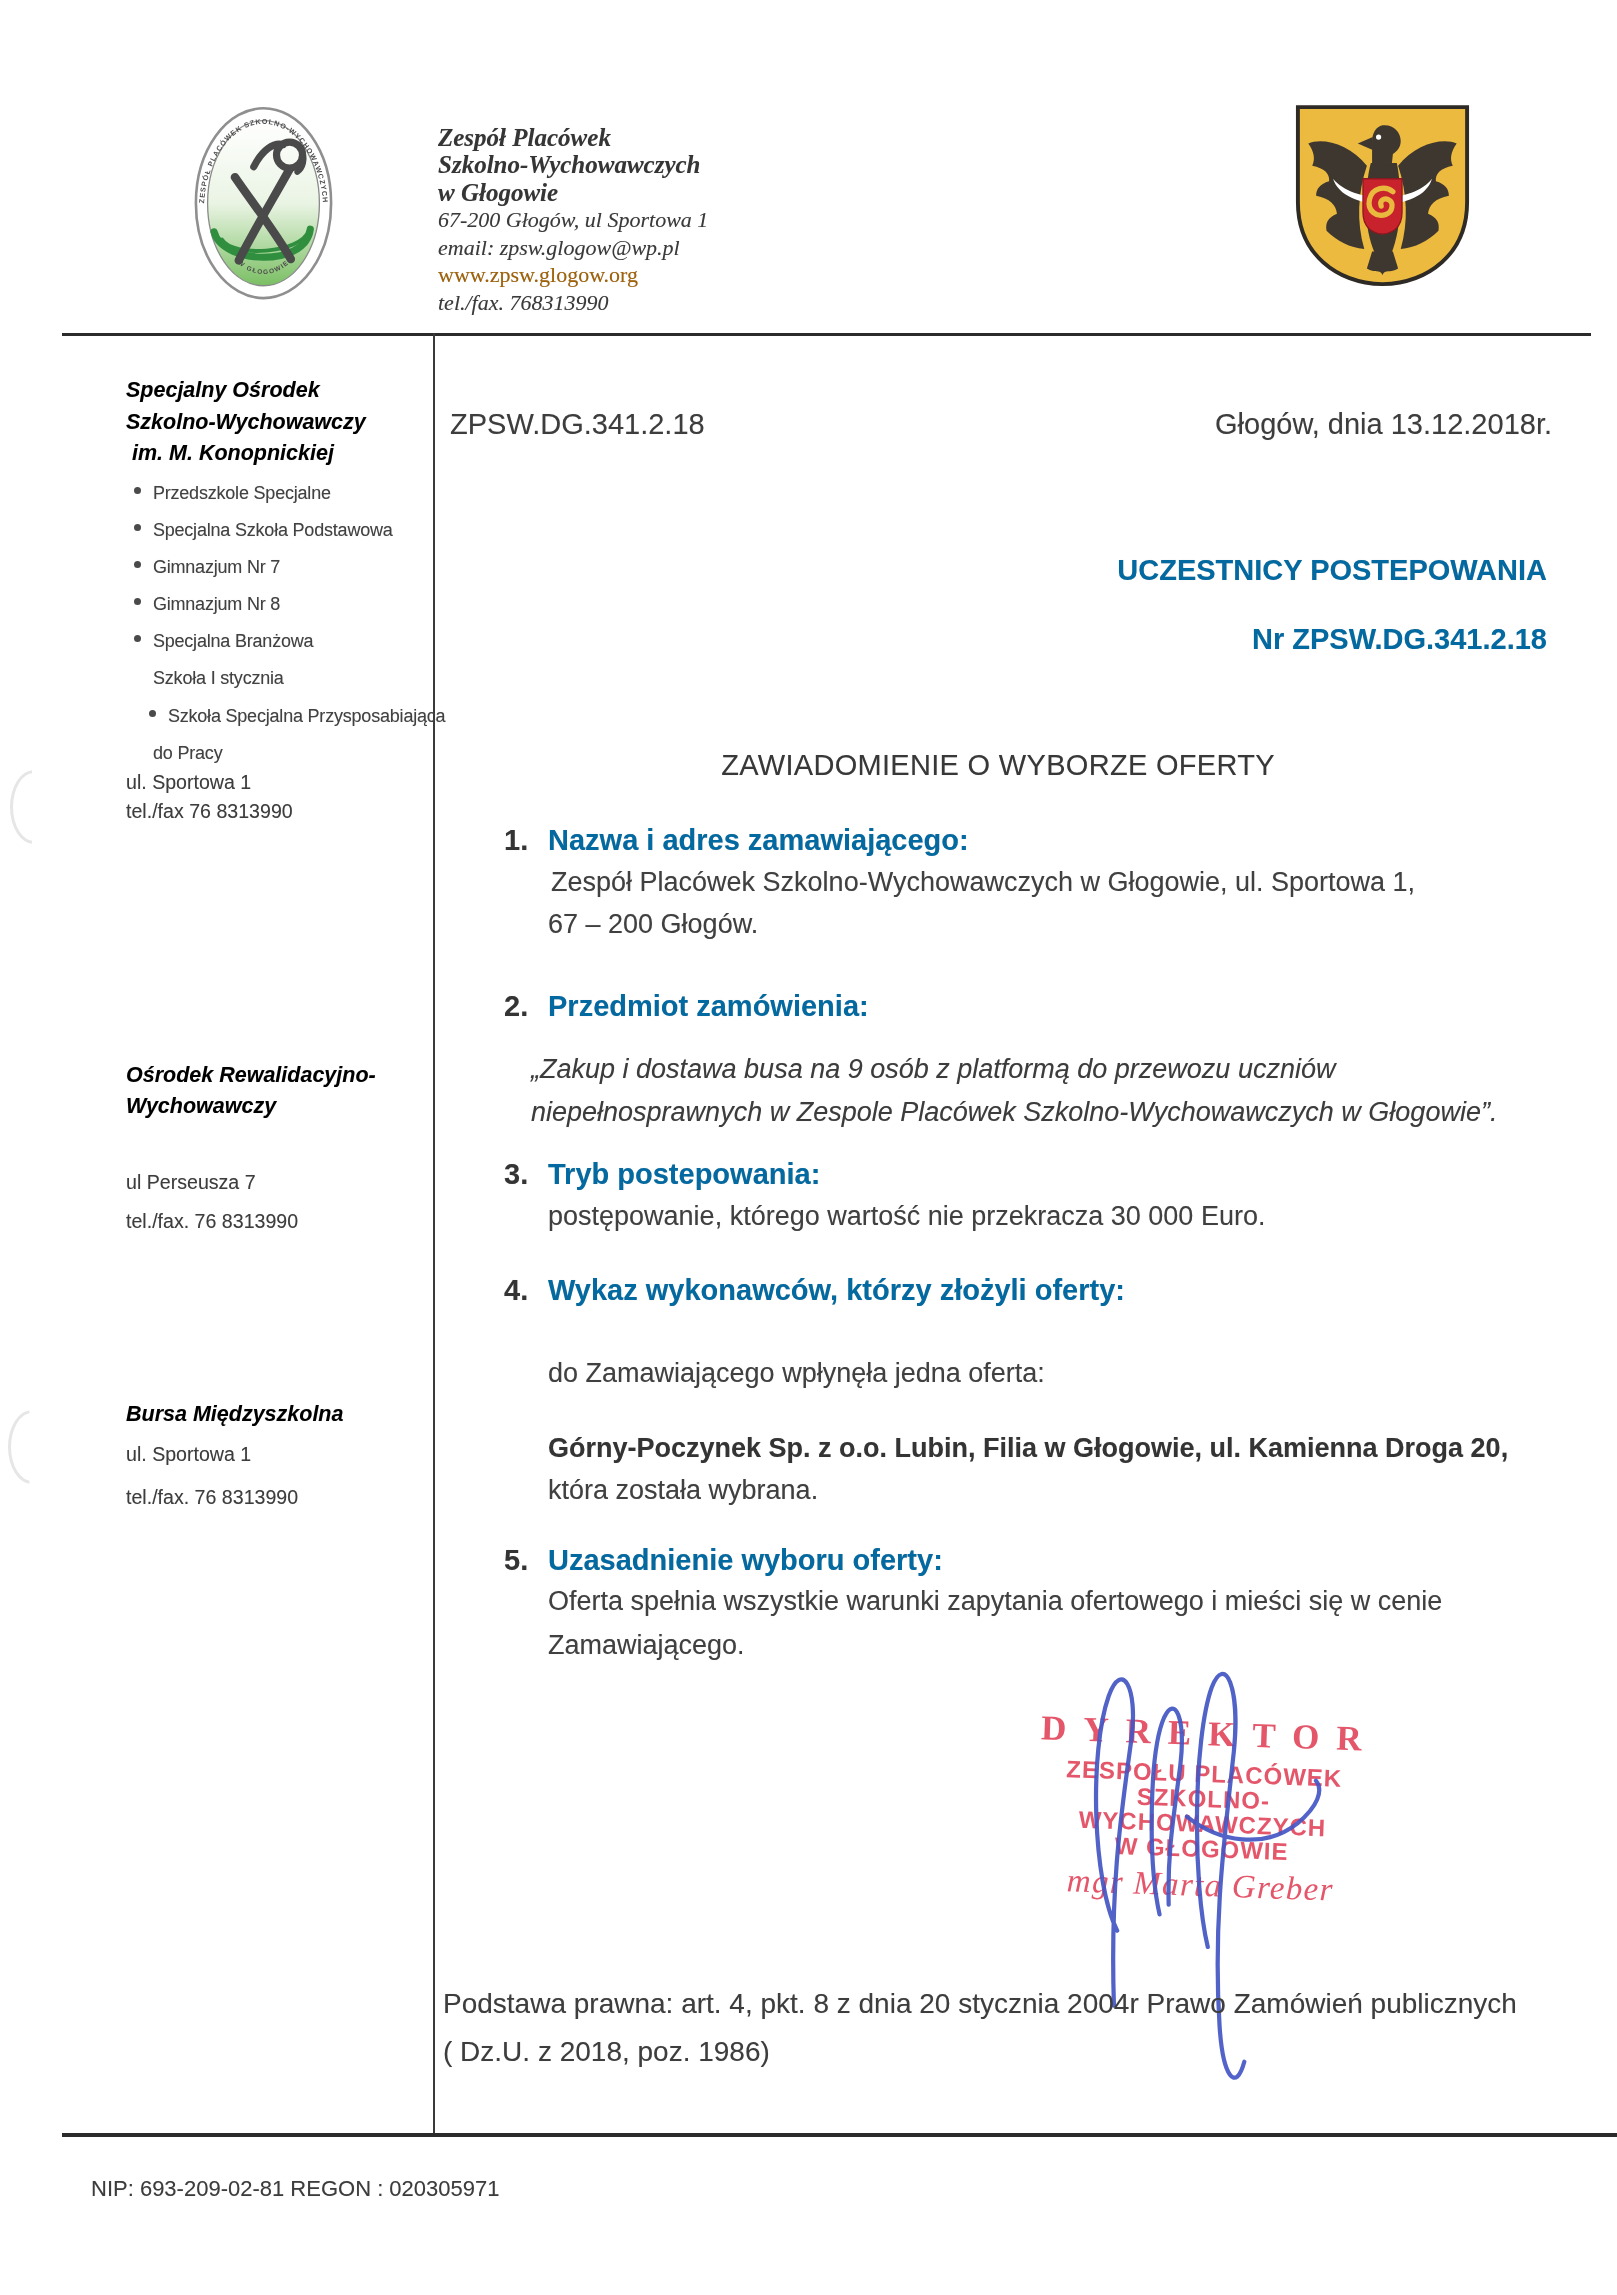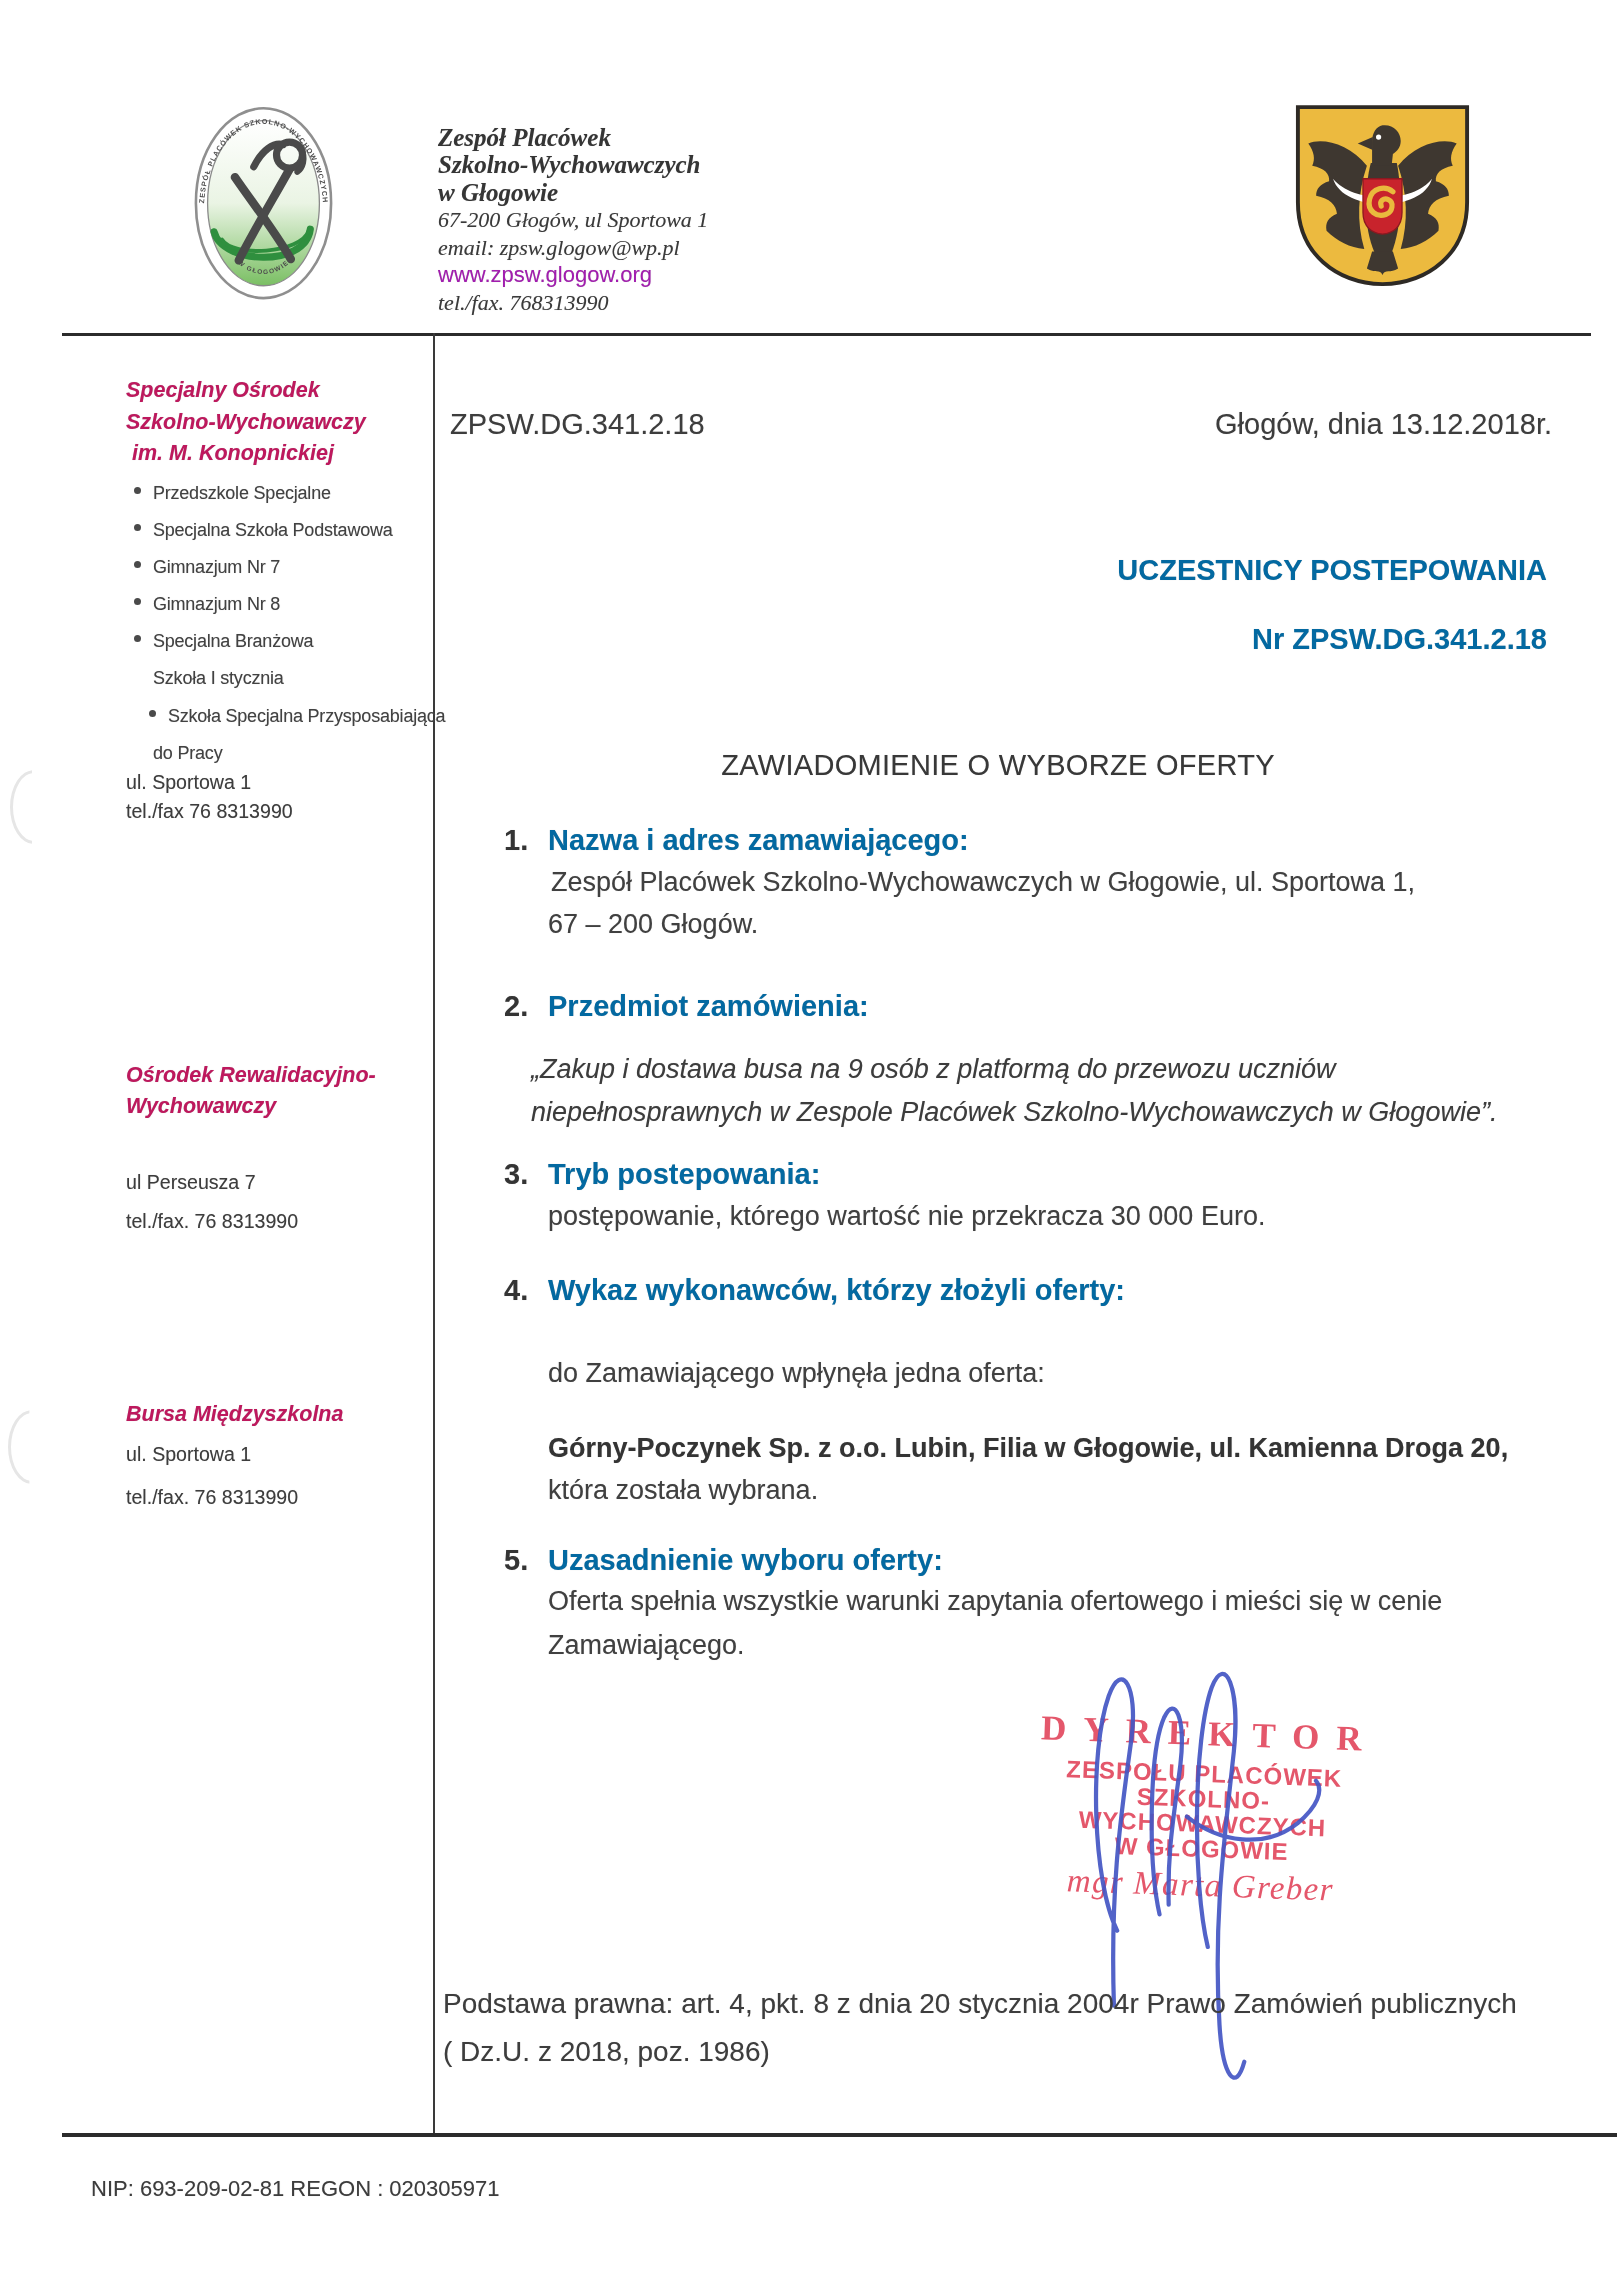--- a/index.html
+++ b/index.html
@@ -2,26 +2,26 @@
 <html style="font-size:10.4px"><head>
 <meta charset="utf-8">
 <style>
   html,body{margin:0;padding:0;background:#ffffff;}
   .page{position:relative;width:1617px;height:2295px;background:#fff;overflow:hidden;
         color:#3f3f3f;font-family:"Liberation Sans",sans-serif;}
   .t{position:absolute;white-space:nowrap;text-shadow:0 0 0.7px rgba(70,70,70,.35);}
   
   .org{font-family:"Liberation Serif",serif;font-weight:bold;font-style:italic;font-size:25px;color:#353535;}
   .contact-i{font-family:"Liberation Serif",serif;font-style:italic;font-size:22px;color:#3a3a3a;}
-  .contact-r{font-family:Liberation Sans, sans-serif;font-size:22px;color:#a21caf;}
+  .contact-r{font-family:Liberation Serif, serif;font-size:22px;color:#a16207;}
   
   .hrule{position:absolute;background:#2b2b2b;}
   .vrule{position:absolute;background:#3a3a3a;}
   
-  .sb-title{font-weight:bold;font-style:italic;font-size:21.5px;color:#be185d;}
+  .sb-title{font-weight:bold;font-style:italic;font-size:21.5px;color:#000000;}
   .sb-item{font-size:18px;letter-spacing:-0.2px;color:#424242;}
   .sb-addr{font-size:19.6px;color:#3d3d3d;}
   .dot{display:inline-block;width:7.2px;height:7.2px;border-radius:50%;background:#4a4a4a;margin-right:11.7px;vertical-align:4.6px;}
   
   .body42{font-size:27px;color:#404040;}
   .body44{font-size:29px;color:#3d3d3d;}
   .bold44{font-size:29px;font-weight:bold;color:#0369a1;}
   .bold42{font-size:27px;font-weight:bold;color:#343434;}
   .quote{font-size:27px;font-style:italic;color:#3c3c3c;}
   .doc-title{font-size:29px;letter-spacing:0.3px;color:#383838;text-align:center;}

